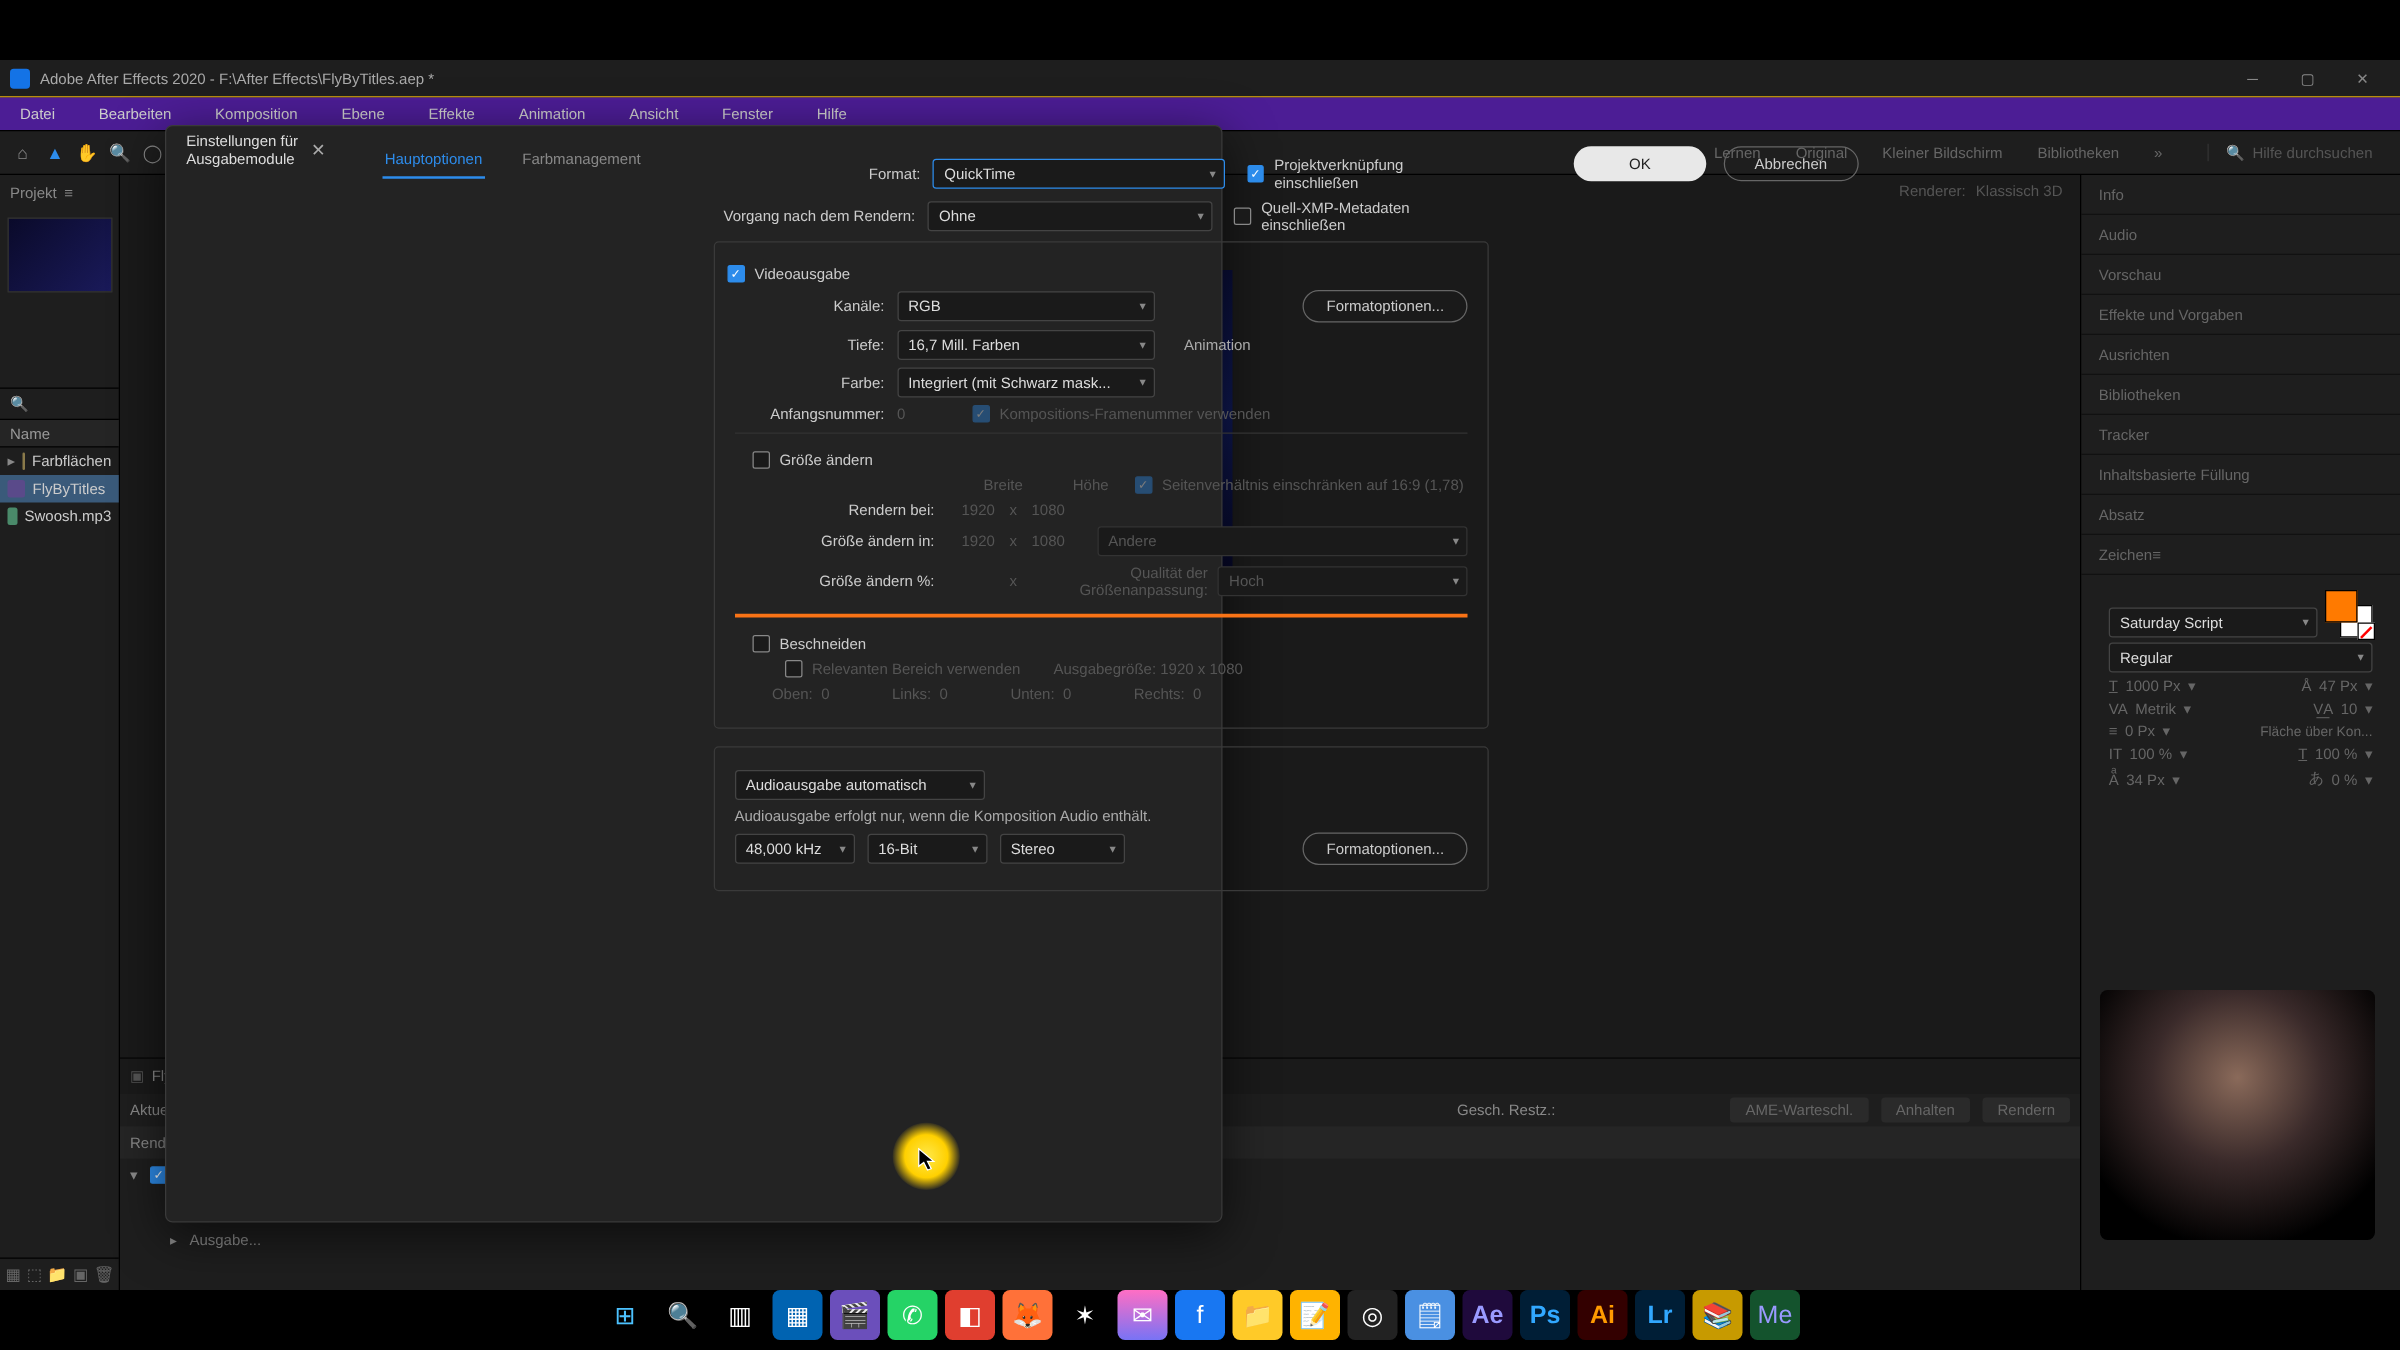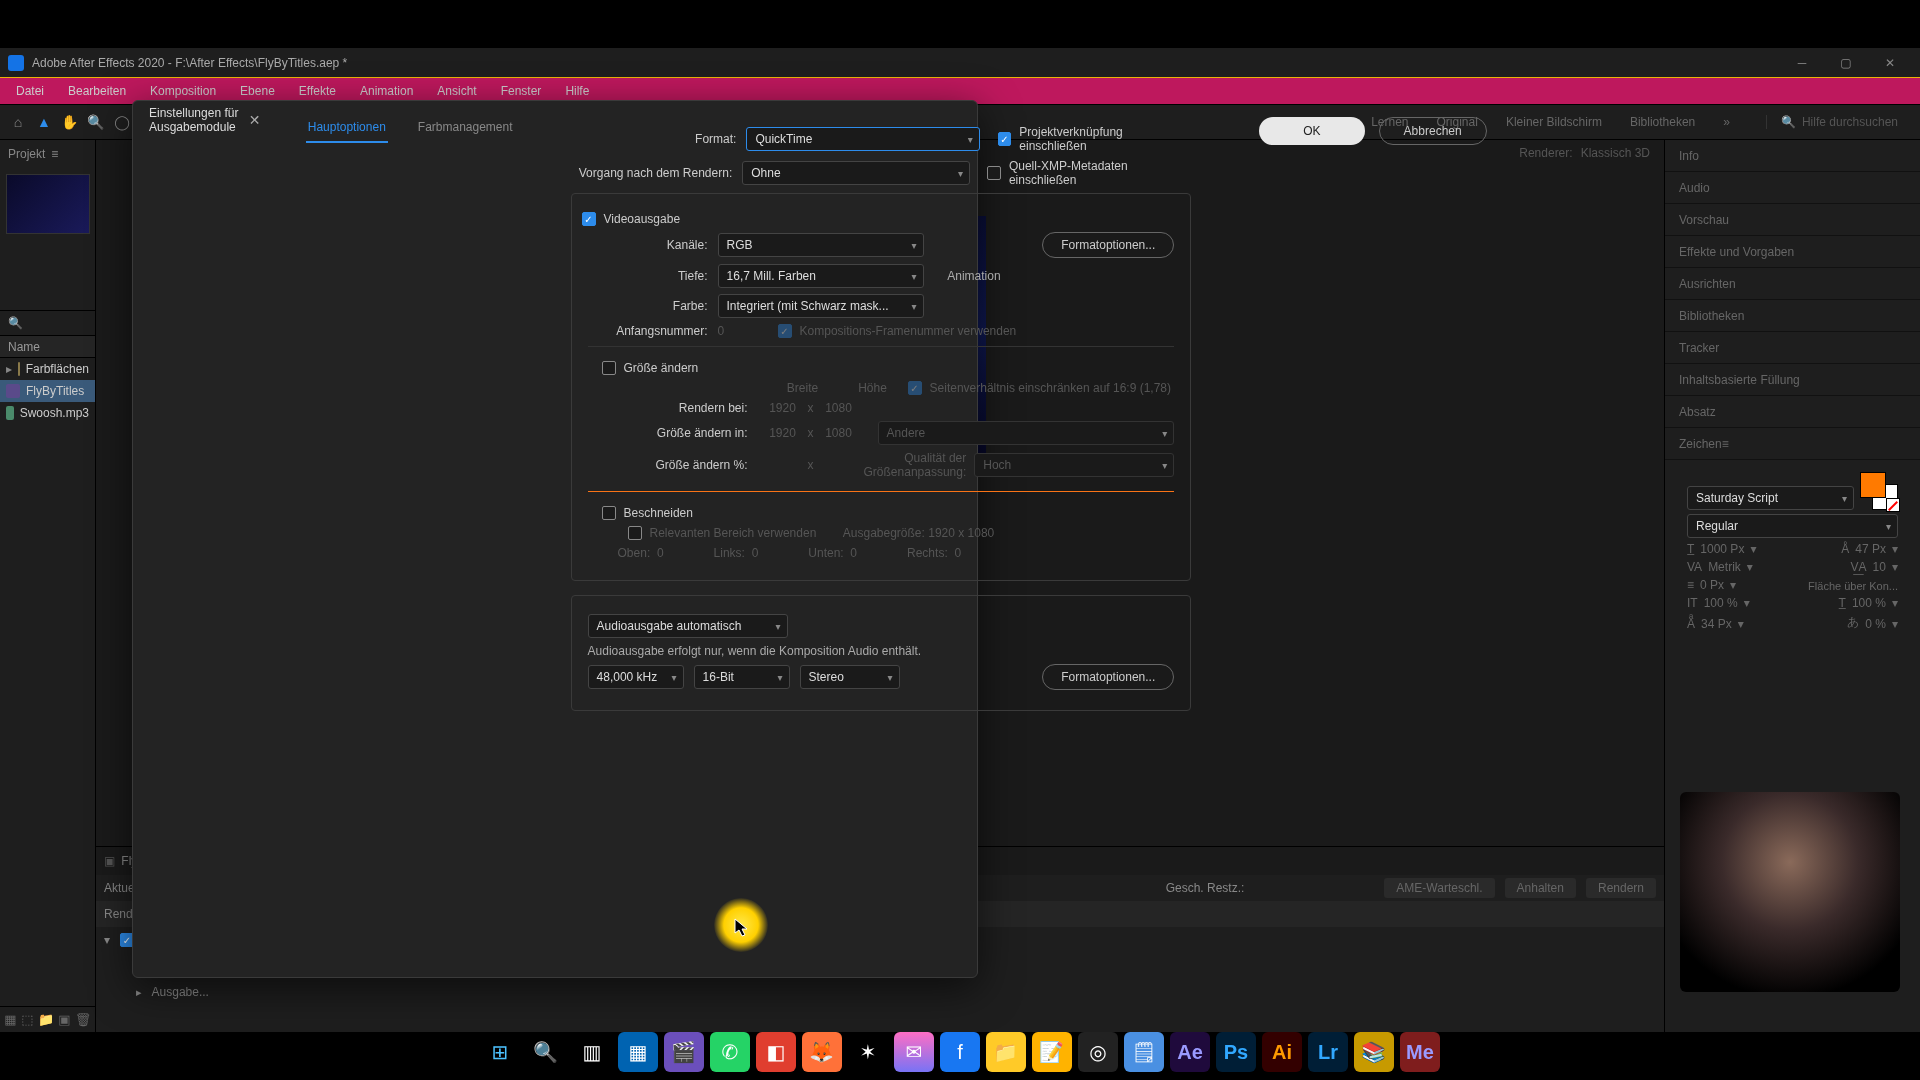--- a/index.html
+++ b/index.html
@@ -6,21 +6,21 @@
 body { background:#000; width:1920px; height:1080px; overflow:hidden; position:relative; }
 .letterbox-top,.letterbox-bottom{position:absolute;left:0;right:0;height:48px;background:#000;}
 .letterbox-top{top:0;} .letterbox-bottom{bottom:0;}
 .app-window{position:absolute;top:48px;left:0;right:0;bottom:48px;background:#1e1e1e;display:flex;flex-direction:column;}
 
 .titlebar{height:30px;background:#1e1e1e;display:flex;align-items:center;padding:0 8px;color:#aaa;border-bottom:1px solid #eab308;}
 .titlebar .logo{width:16px;height:16px;background:#1473e6;border-radius:3px;margin-right:8px;}
 .titlebar .sp{flex:1;}
 .titlebar .winbtn{width:44px;height:28px;display:flex;align-items:center;justify-content:center;color:#888;}
 
-.menubar{height:26px;background:#be185d;display:flex;align-items:center;padding:0 6px;gap:4px;color:#ccc;}
+.menubar{height:26px;background:#4c1d95;display:flex;align-items:center;padding:0 6px;gap:15px;color:#ccc;}
 .menubar span{padding:4px 10px;}
 
 .toolbar{height:36px;background:#1e1e1e;border-top:1px solid #000;border-bottom:1px solid #000;display:flex;align-items:center;padding:0 6px;color:#888;}
 .toolbar .tbtn{width:24px;height:24px;display:flex;align-items:center;justify-content:center;margin-right:2px;font-size:14px;}
 .toolbar .sep{width:1px;height:22px;background:#3a3a3a;margin:0 4px;}
 .toolbar .right{margin-left:auto;display:flex;gap:28px;padding-right:16px;}
 .toolbar .right span{color:#666;}
 .toolbar .right .active{color:#2d8ceb;}
 .toolbar .search{display:flex;align-items:center;gap:6px;border-left:1px solid #333;padding-left:14px;margin-left:8px;}
 
@@ -422,21 +422,21 @@
               <span>x</span>
               <span style="width:50px"></span>
             <div style="flex:1;text-align:right;padding-right:8px">Qualität der Größenanpassung:</div>
             <div class="fsel" style="width:110px">
                 <span>Hoch</span>
               </div>
             </div>
         </div>
       </div>
 
-      <div style="border-top:1px solid #f97316;margin-top:12px;padding-top:8px">
+      <div style="border-top:3px solid #f97316;margin-top:12px;padding-top:8px">
         <div class="frow" style="margin-left:14px">
           <div class="fcheck"></div>
           <span>Beschneiden</span>
         </div>
         <div class="disabled">
           <div class="frow" style="padding-left:40px">
             <div class="fcheck"></div>
             <span>Relevanten Bereich verwenden</span>
             <div style="flex:1"></div>
             <span>Ausgabegröße:</span>&nbsp;
@@ -506,14 +506,14 @@
   <div class="tb-icon" style="background:#1877f2">f</div>
   <div class="tb-icon" style="background:#ffca28">📁</div>
   <div class="tb-icon" style="background:#ffb300">📝</div>
   <div class="tb-icon" style="background:#222">◎</div>
   <div class="tb-icon" style="background:#4a90e2">🗒</div>
   <div class="tb-icon" style="background:#1f0a3c;color:#9a9aff;font-weight:700">Ae</div>
   <div class="tb-icon" style="background:#001e36;color:#31a8ff;font-weight:700">Ps</div>
   <div class="tb-icon" style="background:#330000;color:#ff9a00;font-weight:700">Ai</div>
   <div class="tb-icon" style="background:#001e36;color:#31a8ff;font-weight:700">Lr</div>
   <div class="tb-icon" style="background:#c79a00">📚</div>
-  <div class="tb-icon" style="background:#7f1d1d;color:#9a9aff;font-weight:700">Me</div>
+  <div class="tb-icon" style="background:#14532d;color:#9a9aff;font-weight:400">Me</div>
 </div>
 
 </body></html>

